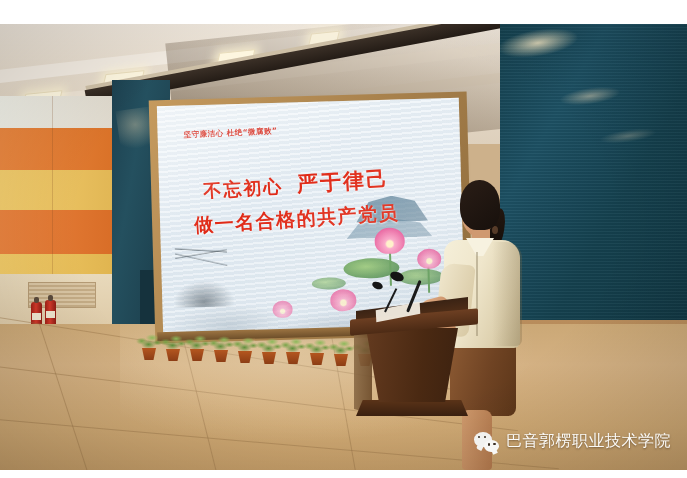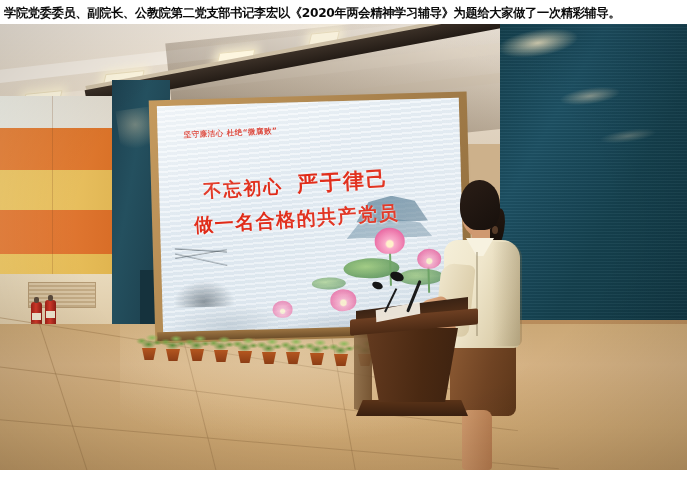--- a/index.html
+++ b/index.html
@@ -452,23 +452,20 @@
   
   .bottom-margin{
     position:absolute;left:0;top:470px;width:687px;height:8px;background:#ffffff;z-index:70;
   }
 </style>
 </head>
 <body>
 
 <div class="page">
 
-  <div class="caption-bar">
-    <div class="caption-text">学院党委委员、副院长、公教院第二党支部书记李宏以《2020年两会精神学习辅导》为题给大家做了一次精彩辅导。</div>
-  </div>
 
   <div class="photo">
 
     <div class="ceiling">
       <div class="ceil-beam cb1"></div>
       <div class="ceil-beam cb2"></div>
       <div class="ceil-beam cb3"></div>
       <div class="ceil-shadow"></div>
     </div>
     <div class="panel-light pl1"></div>
@@ -631,17 +628,28 @@
       <div class="pod-top"></div>
       <div class="paper"></div>
       <div class="mic2-stand"></div>
       <div class="mic2-head"></div>
       <div class="mic-stand"></div>
       <div class="mic-head"></div>
     </div>
 
     <div class="vignette"></div>
 
+    <div class="watermark">
+      <div class="wechat-icon">
+        <span class="wc-big"></span>
+        <span class="wc-small"></span>
+        <span class="wc-dot d1"></span>
+        <span class="wc-dot d2"></span>
+        <span class="wc-dot d3"></span>
+        <span class="wc-dot d4"></span>
+      </div>
+      <div class="wm-text">巴音郭楞职业技术学院</div>
+    </div>
 
   </div>
 
   <div class="bottom-margin"></div>
 </div>
 
 </body></html>

